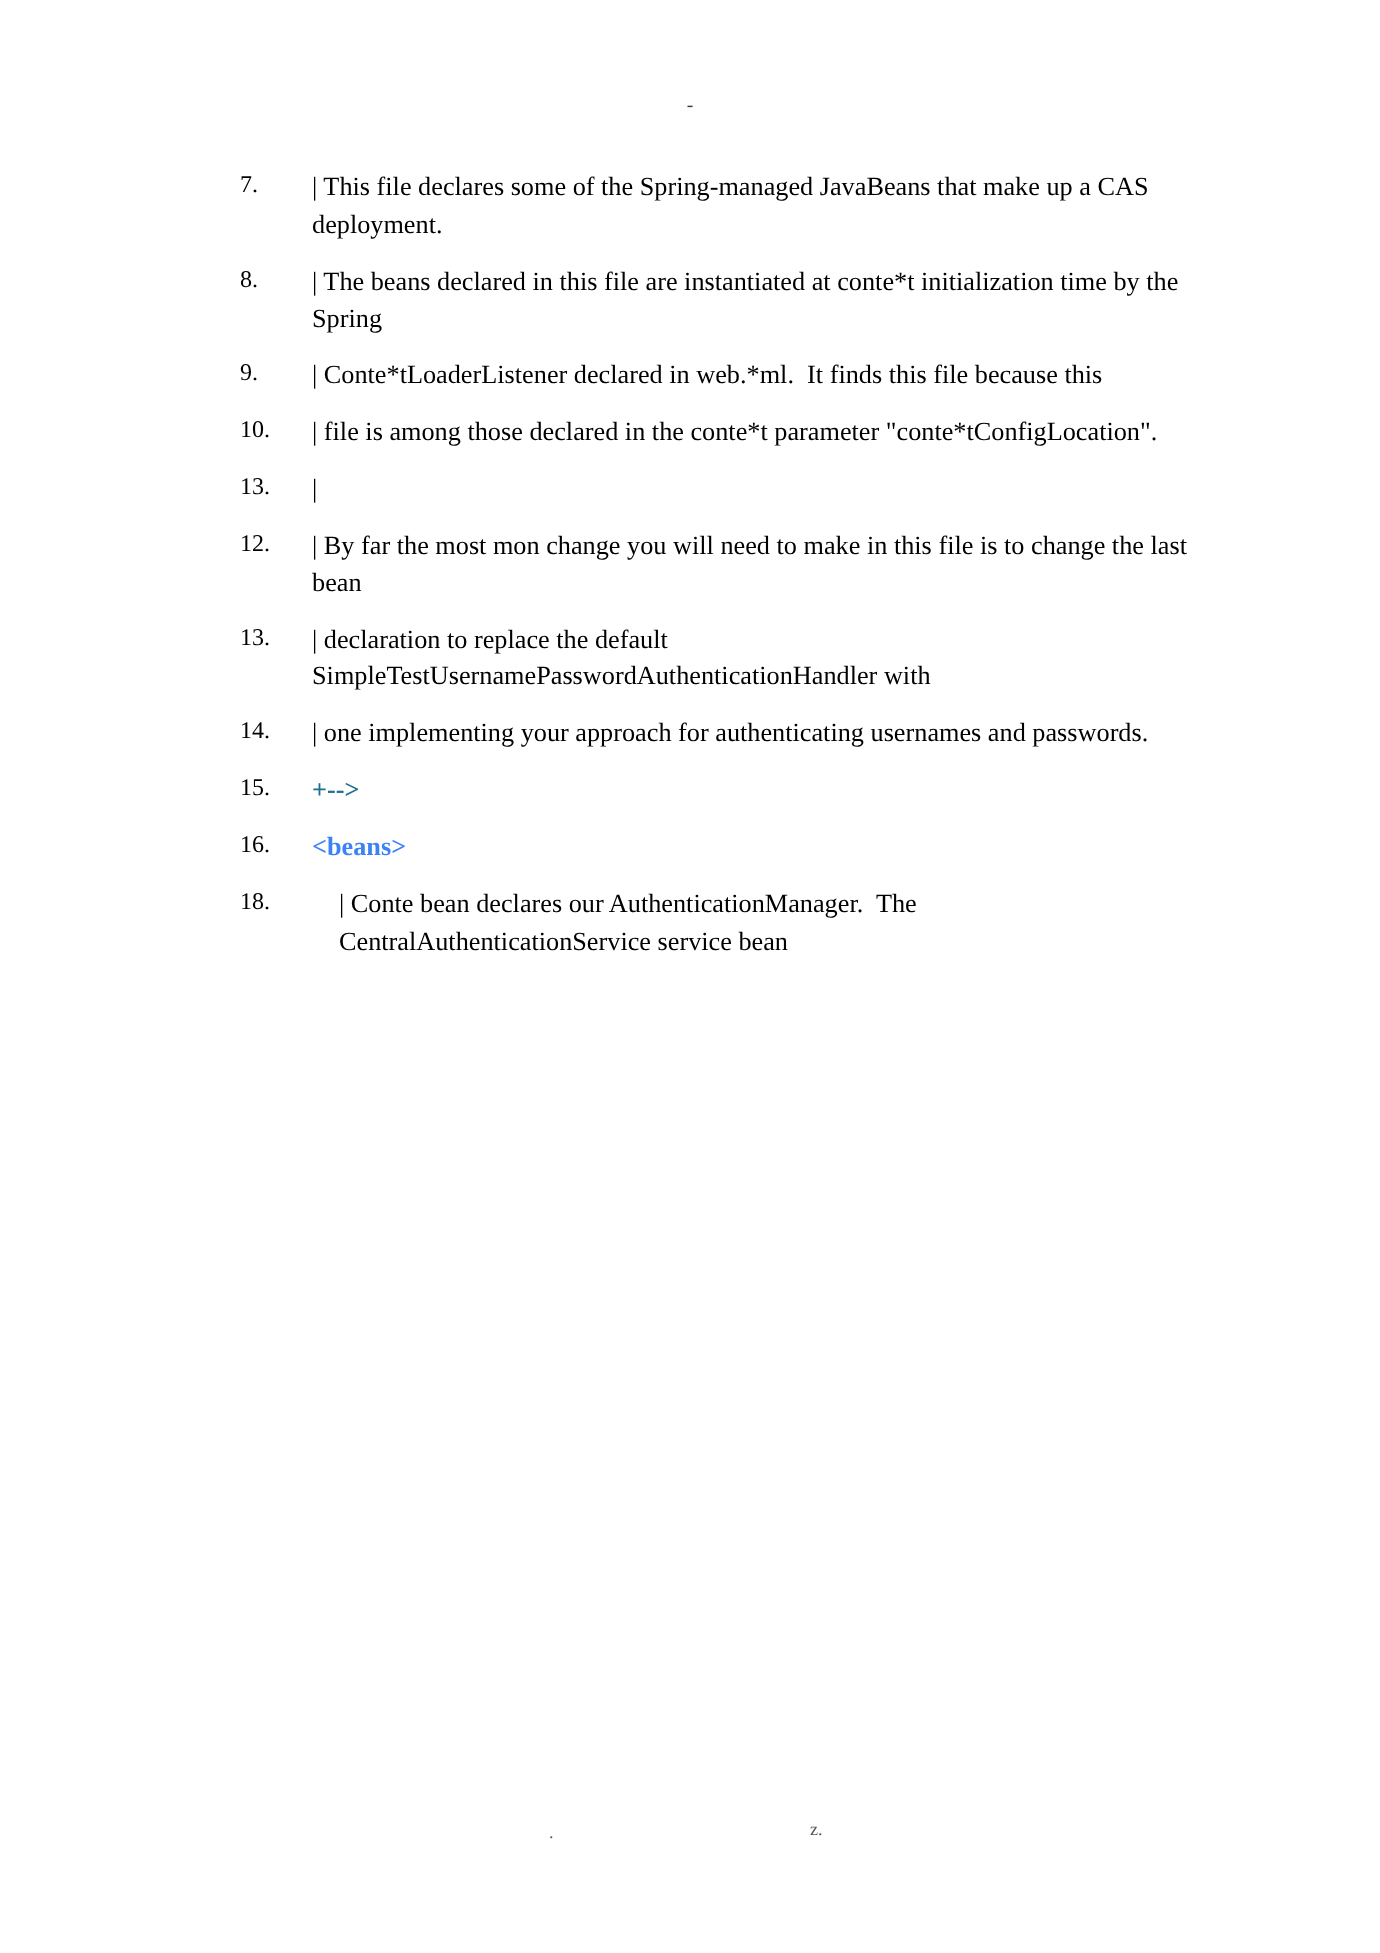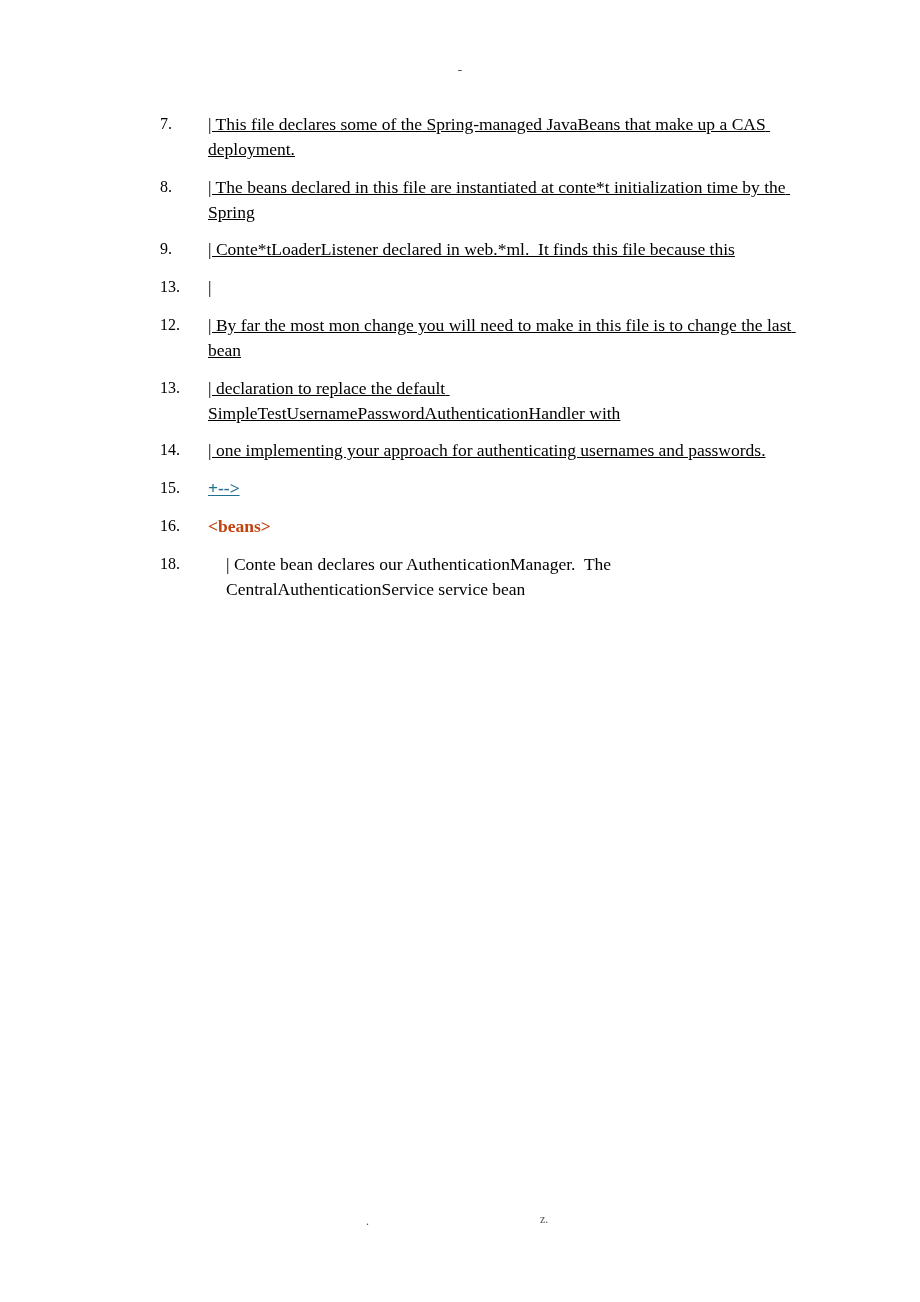--- a/index.html
+++ b/index.html
@@ -51,24 +51,24 @@
     color: #000;
     padding-top: 1px;
     white-space: nowrap;
   }
   .code-text {
     flex: 1 1 auto;
     white-space: pre-wrap;
     word-break: break-word;
     color: #000;
   }
-  .indent1 { padding-left: 0px; text-decoration: underline; }
+  .indent1 { padding-left: 0px; }
   .indent2 { padding-left: 18px; }
   .tag {
-    color: #c2410c;
+    color: #3b82f6;
     font-weight: bold;
   }
   .arrow {
     color: #1f6f8f;
     font-weight: bold;
   }
   .comment-open {
     color: #222;
   }
   .footer {
@@ -107,20 +107,24 @@
       </div>
       <div class="code-line">
         <span class="ln">8.</span>
         <span class="code-text indent1">| The beans declared in this file are instantiated at conte*t initialization time by the Spring</span>
       </div>
       <div class="code-line">
         <span class="ln">9.</span>
         <span class="code-text indent1">| Conte*tLoaderListener declared in web.*ml.  It finds this file because this</span>
       </div>
       <div class="code-line">
+        <span class="ln">10.</span>
+        <span class="code-text indent1">| file is among those declared in the conte*t parameter "conte*tConfigLocation".</span>
+      </div>
+      <div class="code-line">
         <span class="ln">13.</span>
         <span class="code-text indent1">|</span>
       </div>
       <div class="code-line">
         <span class="ln">12.</span>
         <span class="code-text indent1">| By far the most mon change you will need to make in this file is to change the last bean</span>
       </div>
       <div class="code-line">
         <span class="ln">13.</span>
         <span class="code-text indent1">| declaration to replace the default SimpleTestUsernamePasswordAuthenticationHandler with</span>

